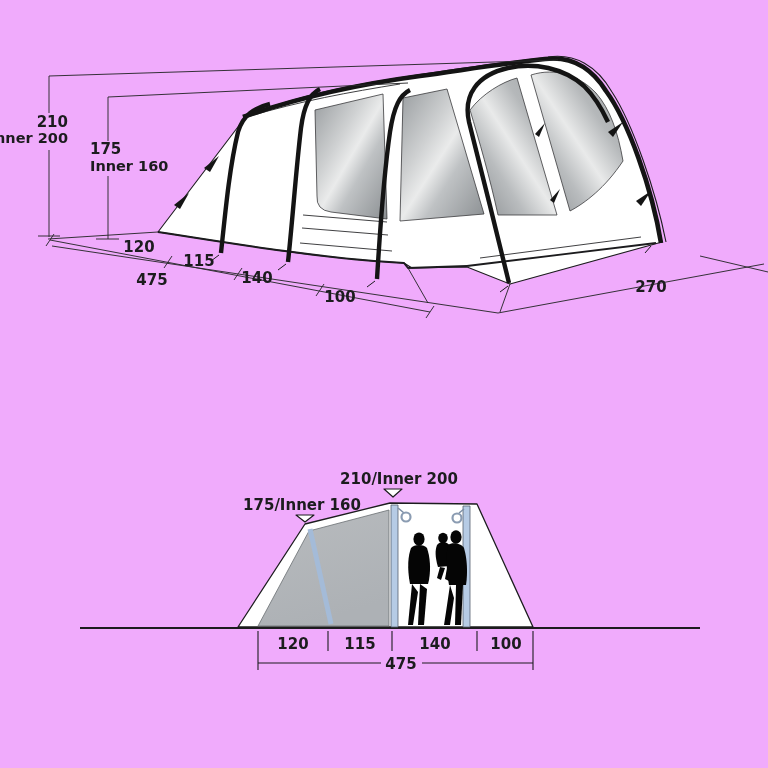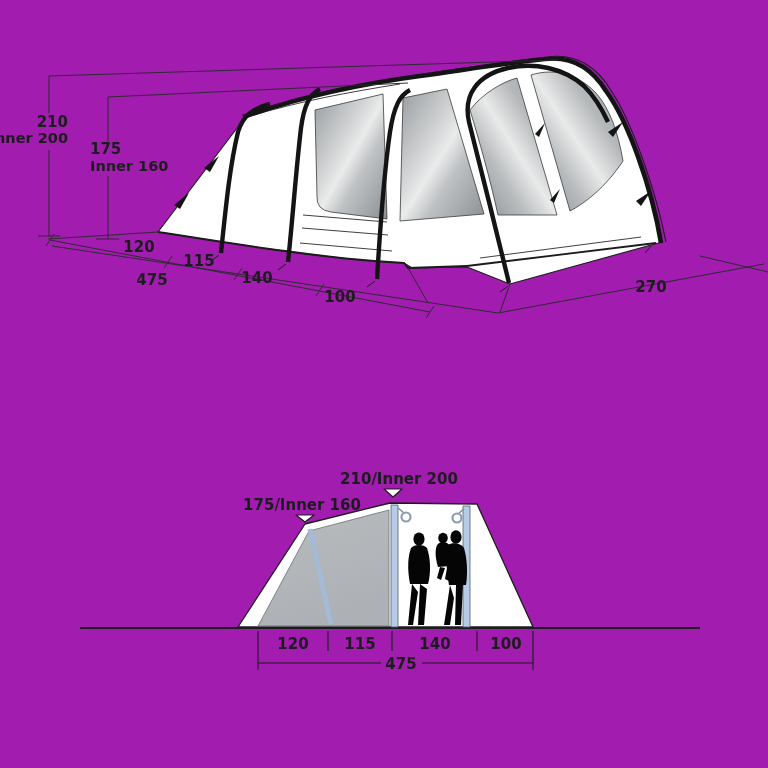--- a/index.html
+++ b/index.html
@@ -1,16 +1,16 @@
 <!DOCTYPE html>
 <html><head>
 <meta charset="utf-8">
 <style>
   html,body{margin:0;padding:0;background:#ffffff;}
-  .canvas{width:768px;height:768px;position:relative;background:#a21caf;overflow:hidden;}
+  .canvas{width:768px;height:768px;position:relative;background:#f0abfc;overflow:hidden;}
   svg{display:block;}
   .dimtxt{font-family:"DejaVu Sans","Liberation Sans",sans-serif;font-weight:700;fill:#1c1c1e;}
   .f14{font-size:14.5px;}
   .f15{font-size:15px;}
 </style>
 </head>
 <body>
 
 <div class="canvas">
 <svg width="768" height="768" viewBox="0 0 768 768">

